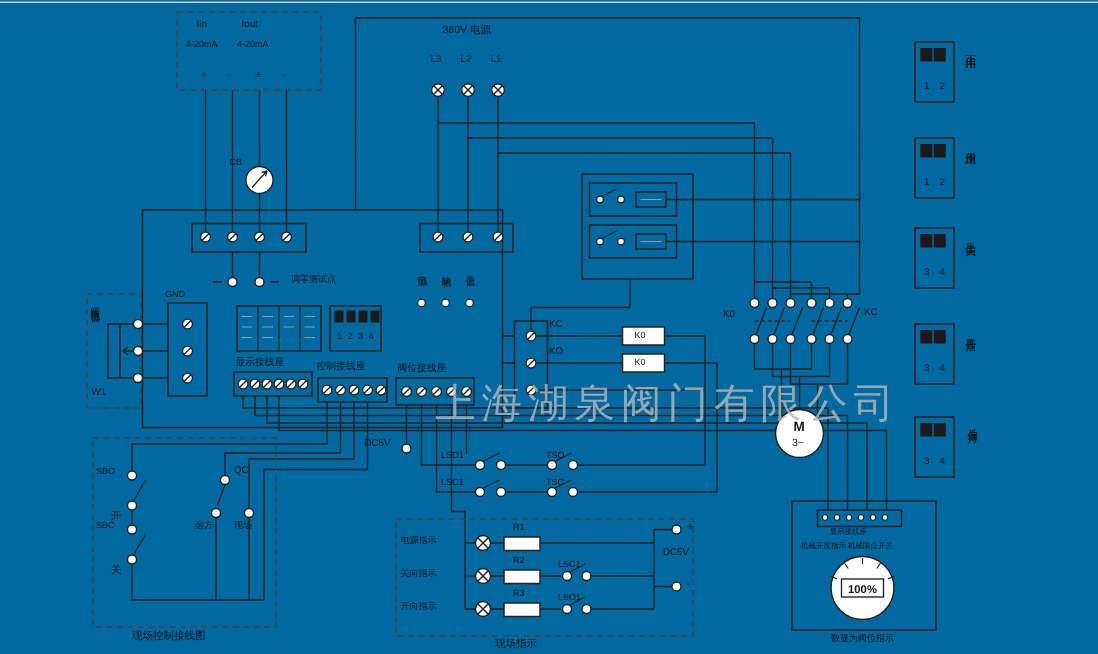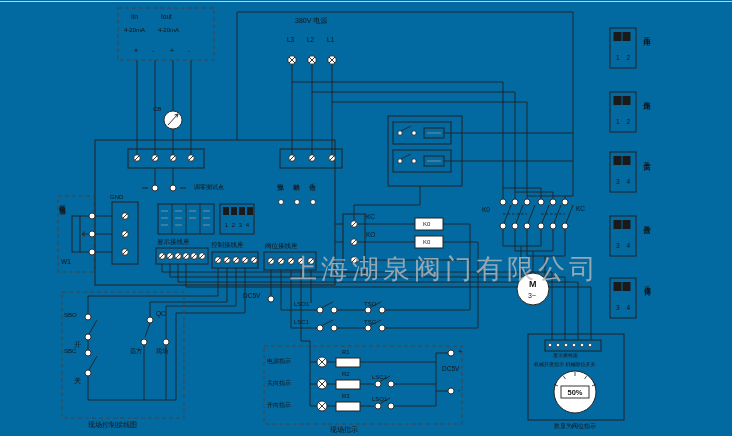--- a/index.html
+++ b/index.html
@@ -335,16 +335,16 @@
 <span class="lbl s6" style="left:372px;top:374px">LSC1</span>
 <span class="lbl s6" style="left:267px;top:402px">开向指示</span>
 <span class="lbl s6" style="left:342px;top:393px">R3</span>
 <span class="lbl s6" style="left:372px;top:396px">LSO1</span>
 <span class="lbl s7" style="left:458px;top:348px">+</span>
 <span class="lbl s7" style="left:458px;top:386px">-</span>
 <span class="lbl s65" style="left:442px;top:366px">DC5V</span>
 
 <span class="lbl s5" style="left:553px;top:353px">显示接线座</span>
 <span class="lbl s5" style="left:534px;top:362px">机械开度指示  机械限位开关</span>
-<span class="lbl s75 b ctr" style="left:561px;top:389px;width:28px">50%</span>
+<span class="lbl s75 b ctr" style="left:561px;top:389px;width:28px">100%</span>
 <span class="lbl s6" style="left:554px;top:423px">数显为阀位指示</span>
 
 </div>
 
 </body></html>

